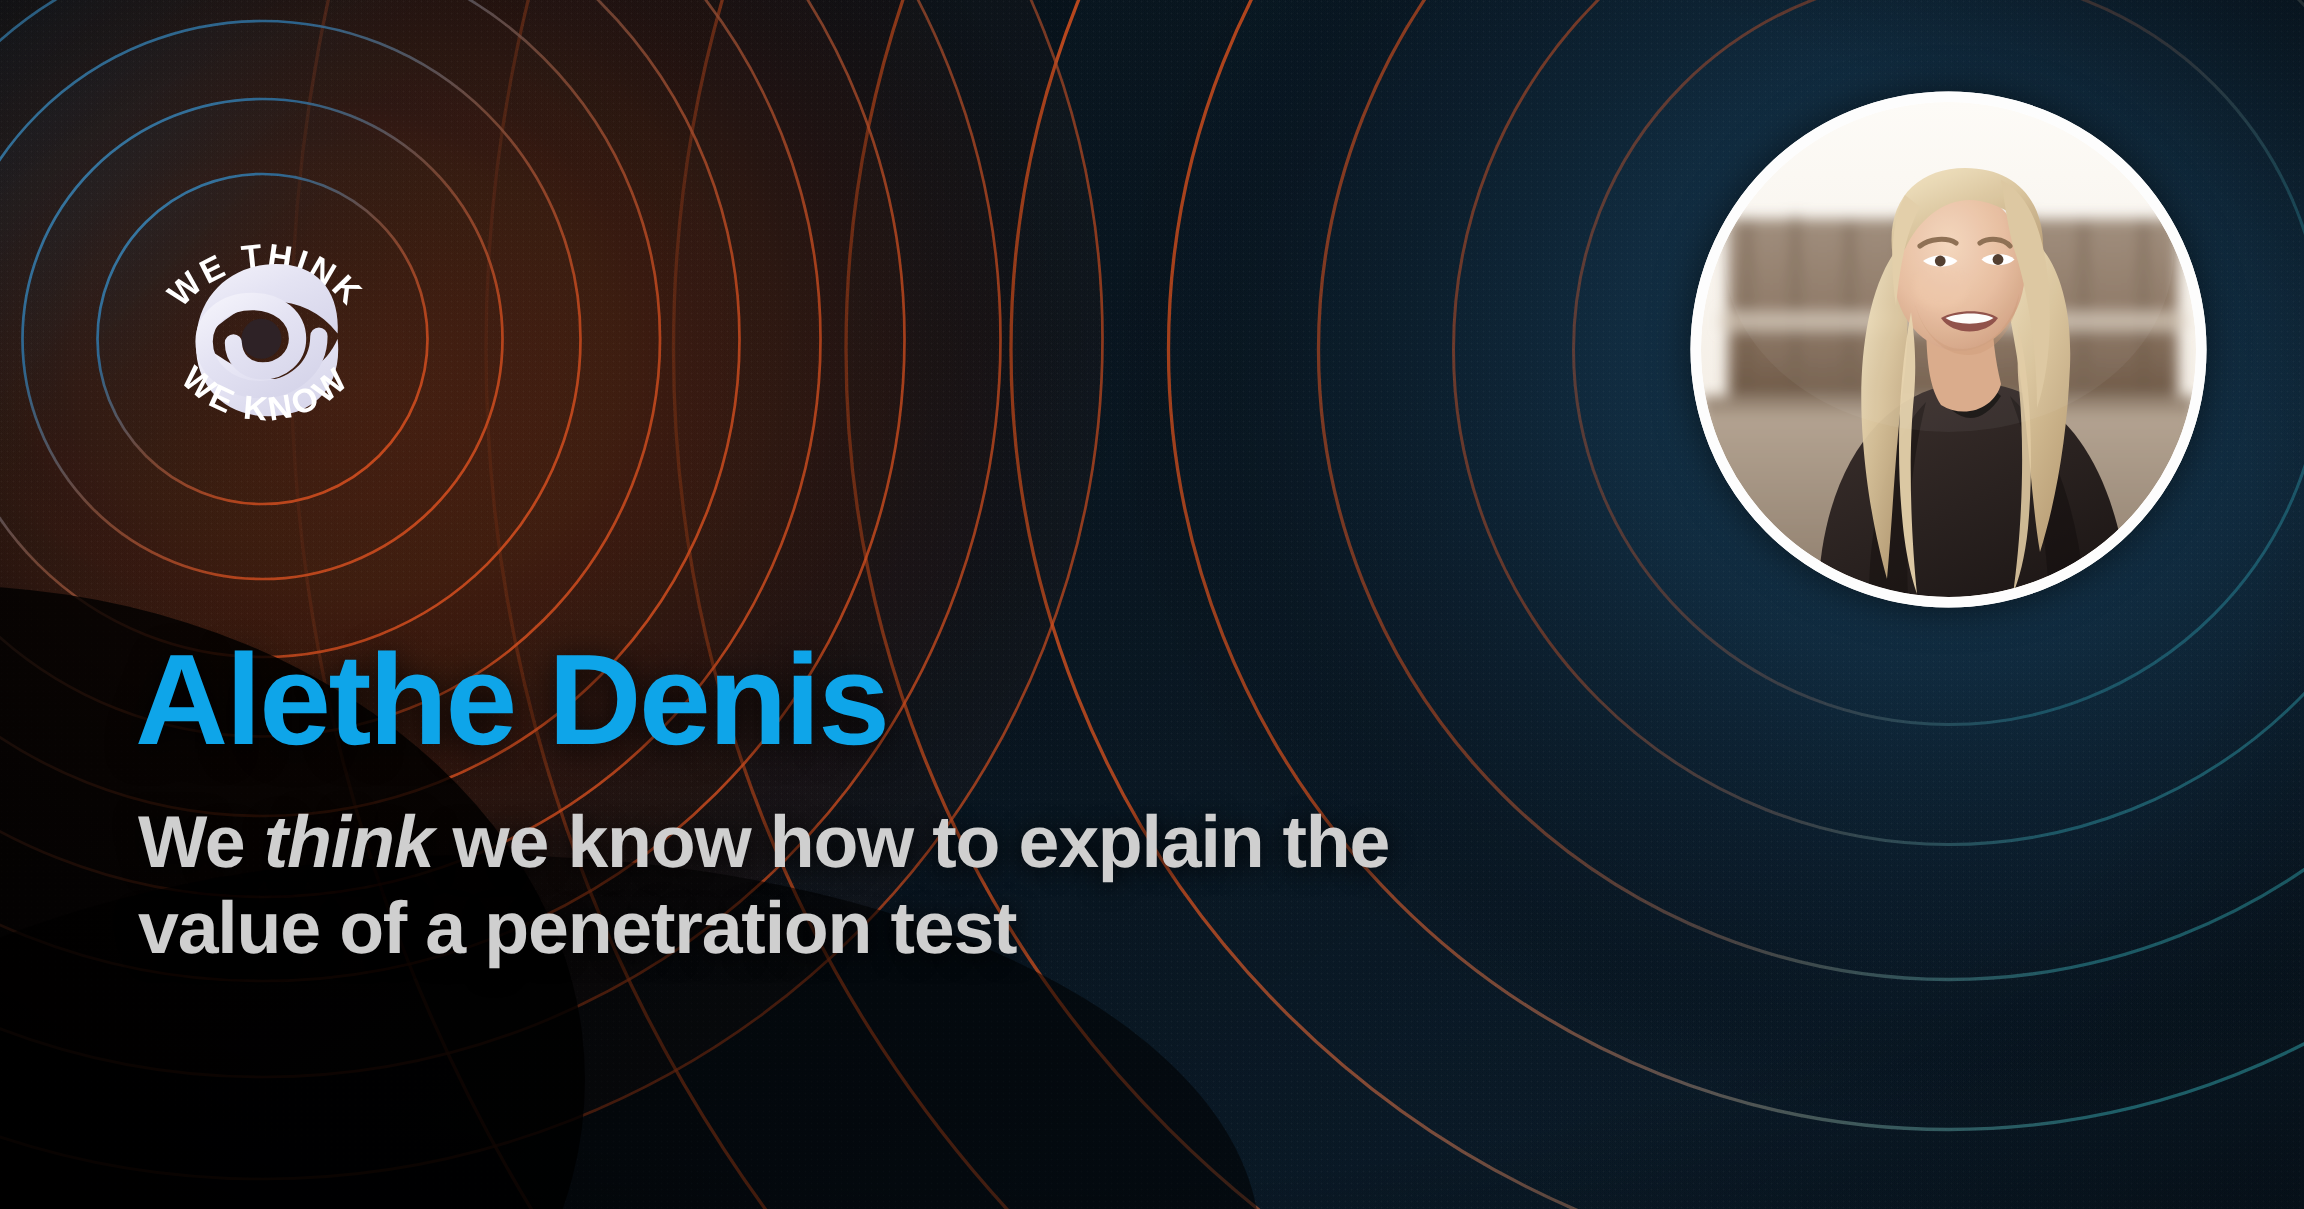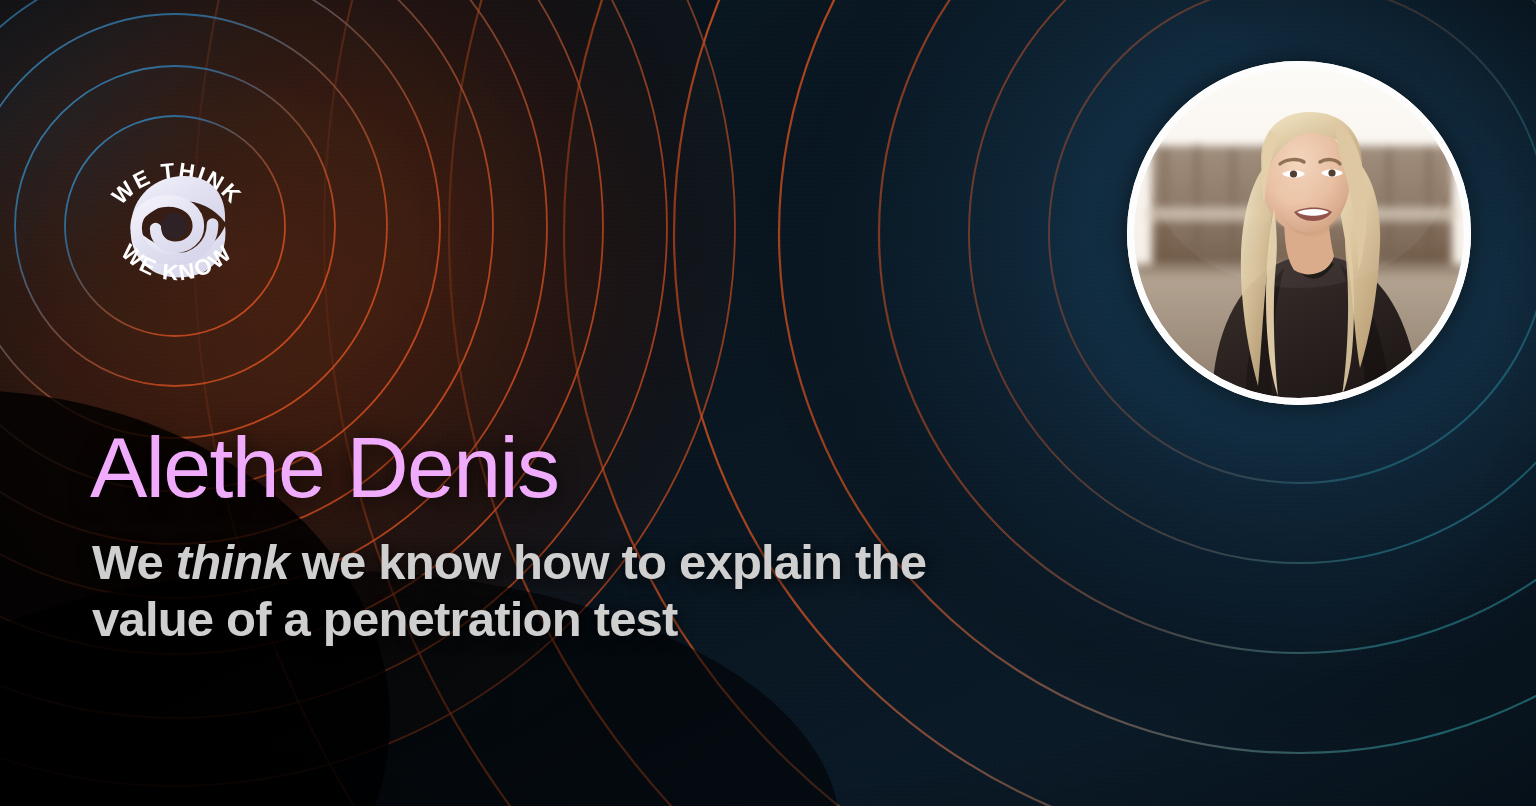--- a/index.html
+++ b/index.html
@@ -83,23 +83,23 @@
     font-weight: 300;
     letter-spacing: 0.5px;
     color: #f0e6e0;
     line-height: 1;
     margin: 0 0 0 2px;
     text-shadow: 0 2px 14px rgba(0,0,0,0.85);
     white-space: nowrap;
   }
   #guest-name {
     font-size: 86px;
-    font-weight: 400;
+    font-weight: 700;
     letter-spacing: -1.6px;
-    color: #f0abfc;
+    color: #0ea5e9;
     line-height: 1.02;
     margin: 24px 0 0 0;
     text-shadow: 0 3px 22px rgba(0,0,0,0.9);
     white-space: nowrap;
   }
   #episode-title {
     font-size: 49px;
     font-weight: 600;
     letter-spacing: -0.8px;
     color: #cfcfcf;

